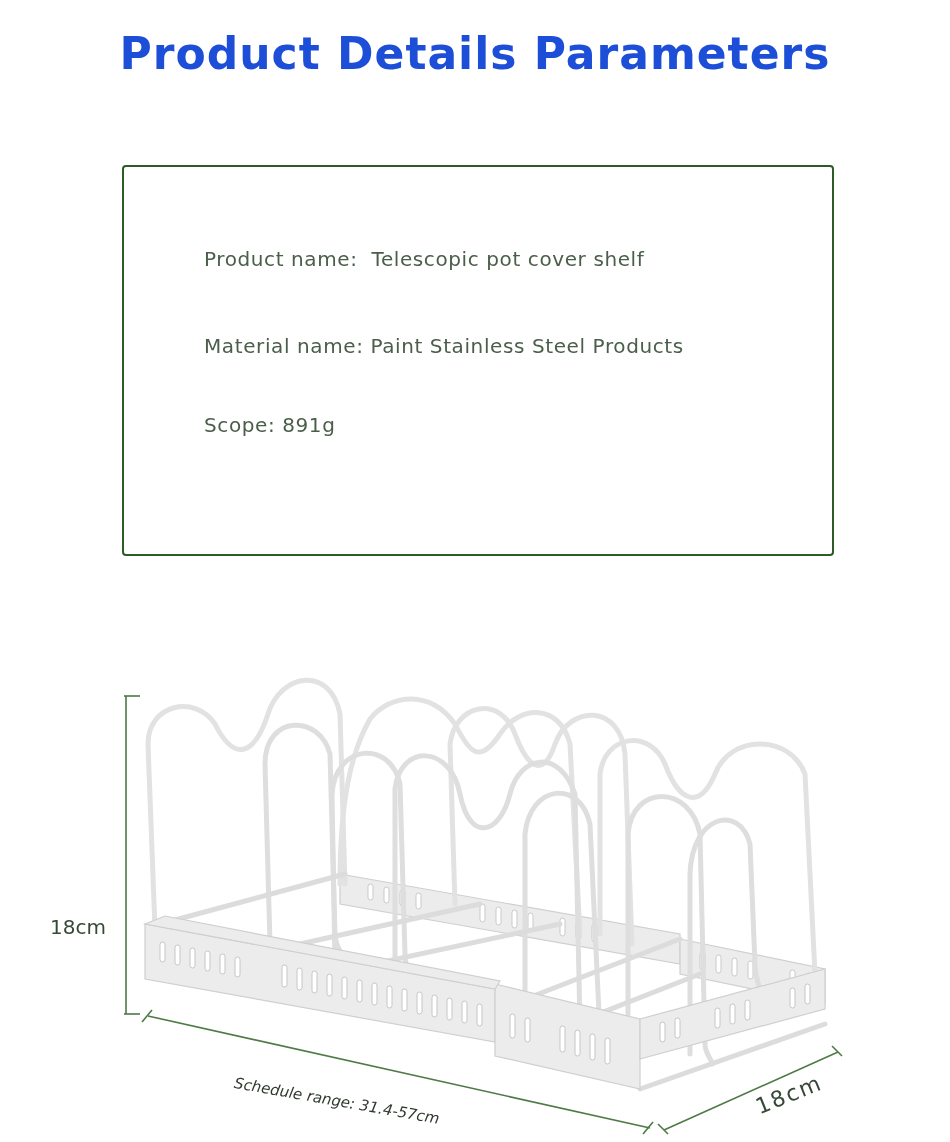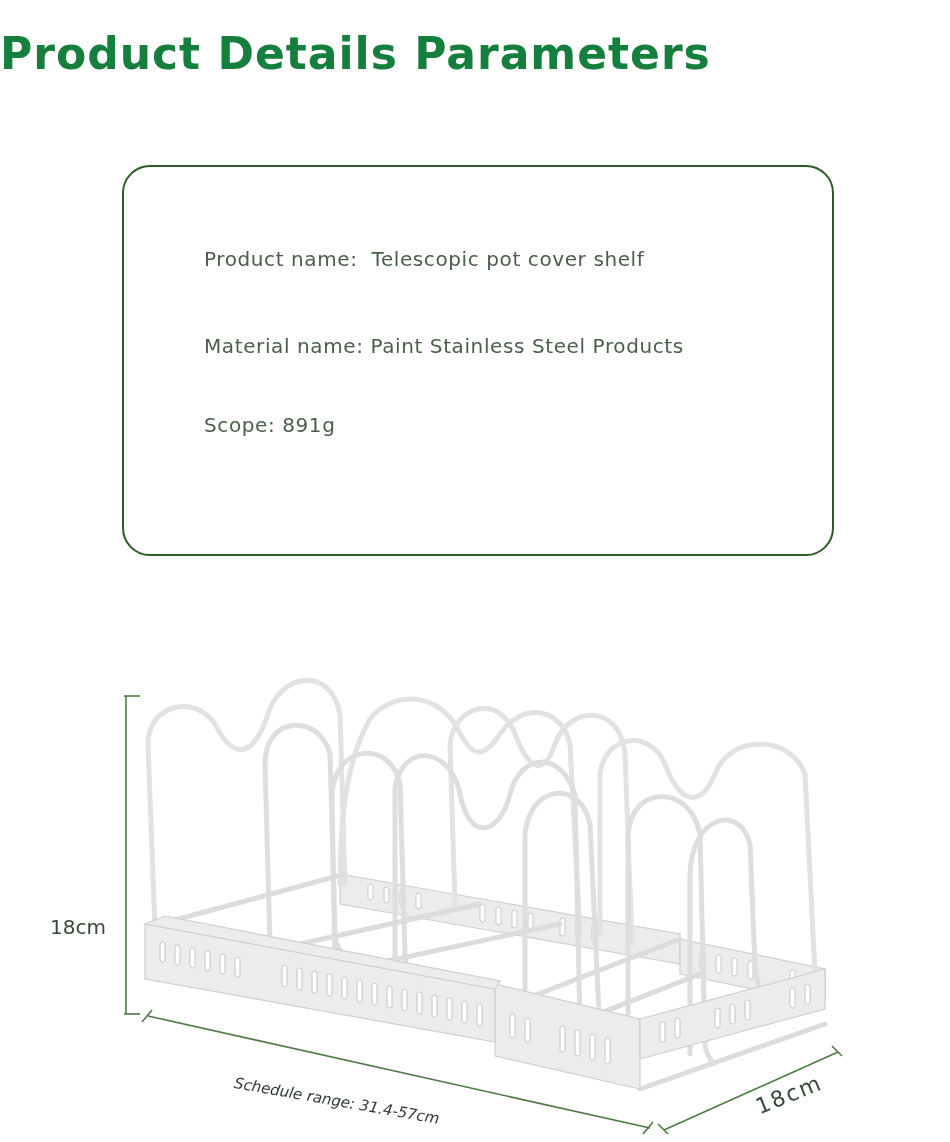--- a/index.html
+++ b/index.html
@@ -1,27 +1,27 @@
 <!DOCTYPE html>
 <html><head>
 <meta charset="utf-8">
 <style>
   * { margin: 0; padding: 0; box-sizing: border-box; }
   html, body { width: 950px; height: 1142px; background: #ffffff; overflow: hidden; }
   body { position: relative; font-family: "DejaVu Sans", "Liberation Sans", sans-serif; }
 
   .title {
     position: absolute; left: 0; top: 28px; width: 950px;
-    text-align: left; font-size: 44px; font-weight: bold; color: #15803d;
+    text-align: center; font-size: 44px; font-weight: bold; color: #1d4ed8;
     letter-spacing: 1px; font-family: "DejaVu Sans", sans-serif;
   }
 
   .spec-box {
     position: absolute; left: 122px; top: 165px; width: 712px; height: 391px;
-    border: 2px solid #2e5a27; border-radius: 28px; background: #fff;
+    border: 2px solid #2e5a27; border-radius: 4px; background: #fff;
   }
   .spec-line {
     position: absolute; left: 80px; font-size: 20px; color: #4a5e4a;
     letter-spacing: 0.6px; white-space: pre; font-family: "DejaVu Sans", sans-serif;
   }
   .spec-line.l1 { top: 80px; }
   .spec-line.l2 { top: 167px; text-align: right; }
   .spec-line.l3 { top: 246px; }
   .spec-line.l4 { top: 326px; }
 

